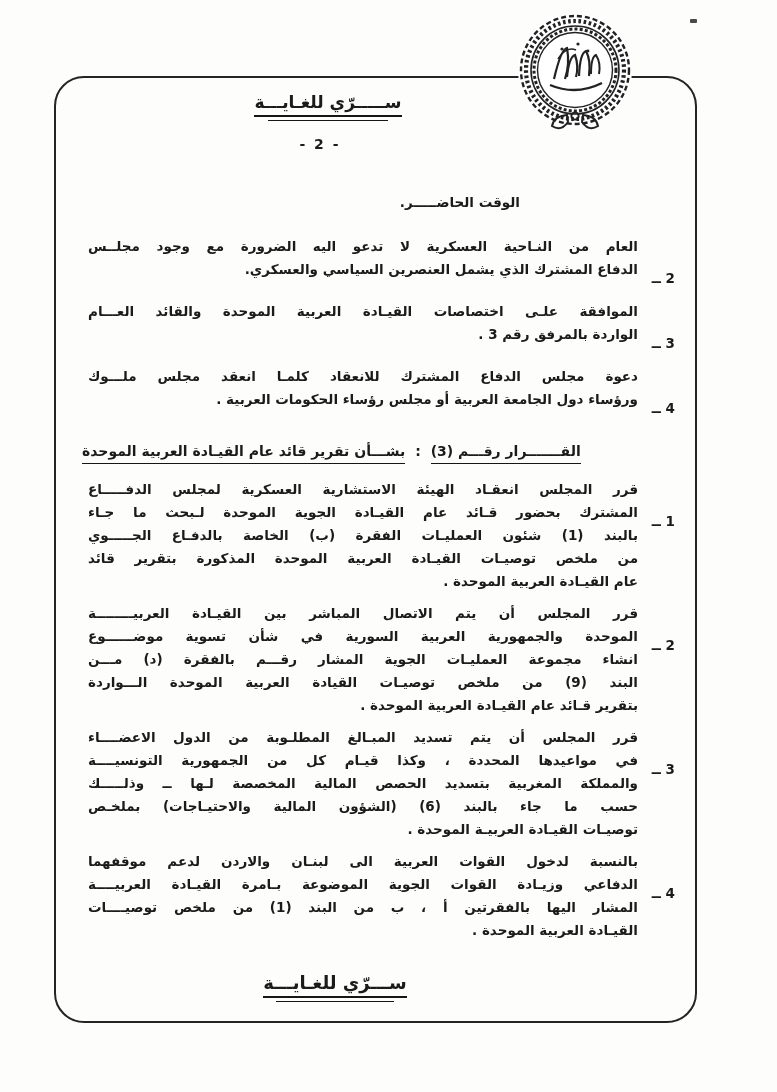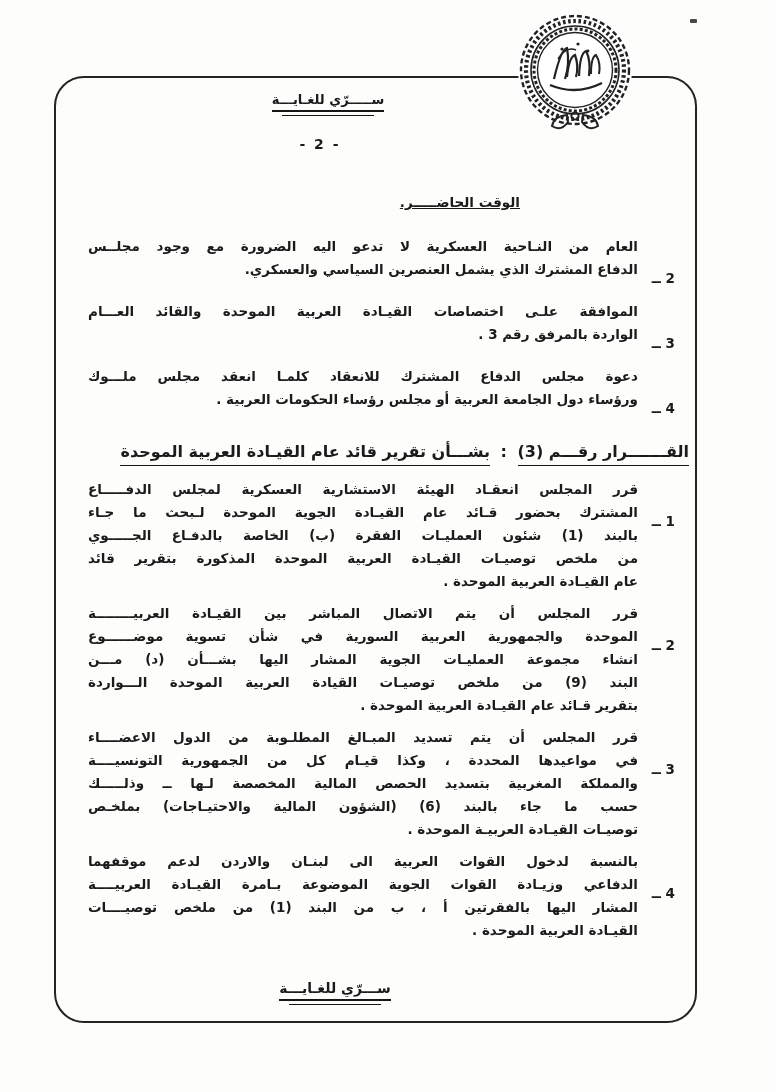--- a/index.html
+++ b/index.html
@@ -6,37 +6,37 @@
   .canvas{
     position:relative;width:777px;height:1092px;background:#fdfdfc;overflow:hidden;
     font-family:"DejaVu Sans",sans-serif;color:#1b1b1b;
   }
   .frame{
     position:absolute;left:54px;top:76px;width:643px;height:947px;
     box-sizing:border-box;border:2px solid #242424;border-radius:30px;
   }
   .speck{position:absolute;left:690px;top:19px;width:7px;height:4px;background:#4a4a4a;border-radius:1px;}
   .emblem{position:absolute;left:514px;top:11px;width:122px;height:124px;}
-  .cls-top{position:absolute;left:233px;top:92px;width:190px;text-align:center;font-size:13px;font-weight:bold;}
-  .cls-bottom{position:absolute;left:260px;top:972px;width:150px;text-align:center;font-size:14px;font-weight:bold;margin-top:8px;}
+  .cls-top{position:absolute;left:233px;top:92px;width:190px;text-align:center;font-size:17px;font-weight:bold;}
+  .cls-bottom{position:absolute;left:260px;top:972px;width:150px;text-align:center;font-size:18px;font-weight:bold;}
   .dbl{display:inline-block;position:relative;border-bottom:2px solid #161616;padding-bottom:3px;}
   .dbl::after{content:"";position:absolute;left:9%;right:9%;bottom:-6px;border-bottom:1.6px solid #161616;}
   .pagenum{position:absolute;left:270px;top:136px;width:100px;text-align:center;font-size:14px;font-weight:bold;letter-spacing:2px;}
   .body{
     position:absolute;right:102px;top:191px;width:587px;
     direction:rtl;font-size:13.5px;font-weight:bold;line-height:23px;
   }
-  .hadir{margin-right:155px;margin-bottom:21px;text-align:right;text-decoration:underline;}
+  .hadir{margin-right:155px;margin-bottom:21px;text-align:right;}
   .item{display:flex;margin-bottom:10px;}
   #listB .item{margin-bottom:9px;}
   .num{flex:0 0 37px;width:37px;margin-top:32px;}
   .lines{flex:1;min-width:0;}
   .line{text-align:justify;text-align-last:justify;}
   .line.last{text-align-last:right;}
-  .heading{margin:20px -14px 15px -6px;font-size:16px;white-space:nowrap;text-align:right;}
+  .heading{margin:20px -14px 15px -6px;font-size:14px;white-space:nowrap;text-align:left;}
   .heading .u{border-bottom:1.8px solid #161616;padding-bottom:3.5px;}
   .heading .sep{padding:0 5px;}
 </style>
 </head>
 <body>
 
 <div class="canvas">
 
   <div class="frame"></div>
   <div class="speck"></div>
@@ -109,21 +109,21 @@
             <div class="line">بالبند (1) شئون العمليـات الفقرة (ب) الخاصة بالدفـاع الجـــــوي</div>
             <div class="line">من ملخص توصيـات القيـادة العربية الموحدة المذكورة بتقرير قائد</div>
             <div class="line last">عام القيـادة العربية الموحدة .</div>
           </div>
         </div>
         <div class="item">
           <span class="num">2 ــ</span>
           <div class="lines">
             <div class="line">قرر المجلس أن يتم الاتصال المباشر بين القيـادة العربيــــــــة</div>
             <div class="line">الموحدة والجمهورية العربية السورية في شأن تسوية موضــــــوع</div>
-            <div class="line">انشاء مجموعة العمليـات الجوية المشار اليها بشـــأن (د) مـــن</div>
+            <div class="line">انشاء مجموعة العمليـات الجوية المشار رقـــم بالفقرة (د) مـــن</div>
             <div class="line">البند (9) من ملخص توصيـات القيادة العربية الموحدة الـــواردة</div>
             <div class="line last">بتقرير قـائد عام القيـادة العربية الموحدة .</div>
           </div>
         </div>
         <div class="item">
           <span class="num">3 ــ</span>
           <div class="lines">
             <div class="line">قرر المجلس أن يتم تسديد المبـالغ المطلـوبة من الدول الاعضــــاء</div>
             <div class="line">في مواعيدها المحددة ، وكذا قيـام كل من الجمهورية التونسيــــة</div>
             <div class="line">والمملكة المغربية بتسديد الحصص المالية المخصصة لـها ــ وذلـــــك</div>

